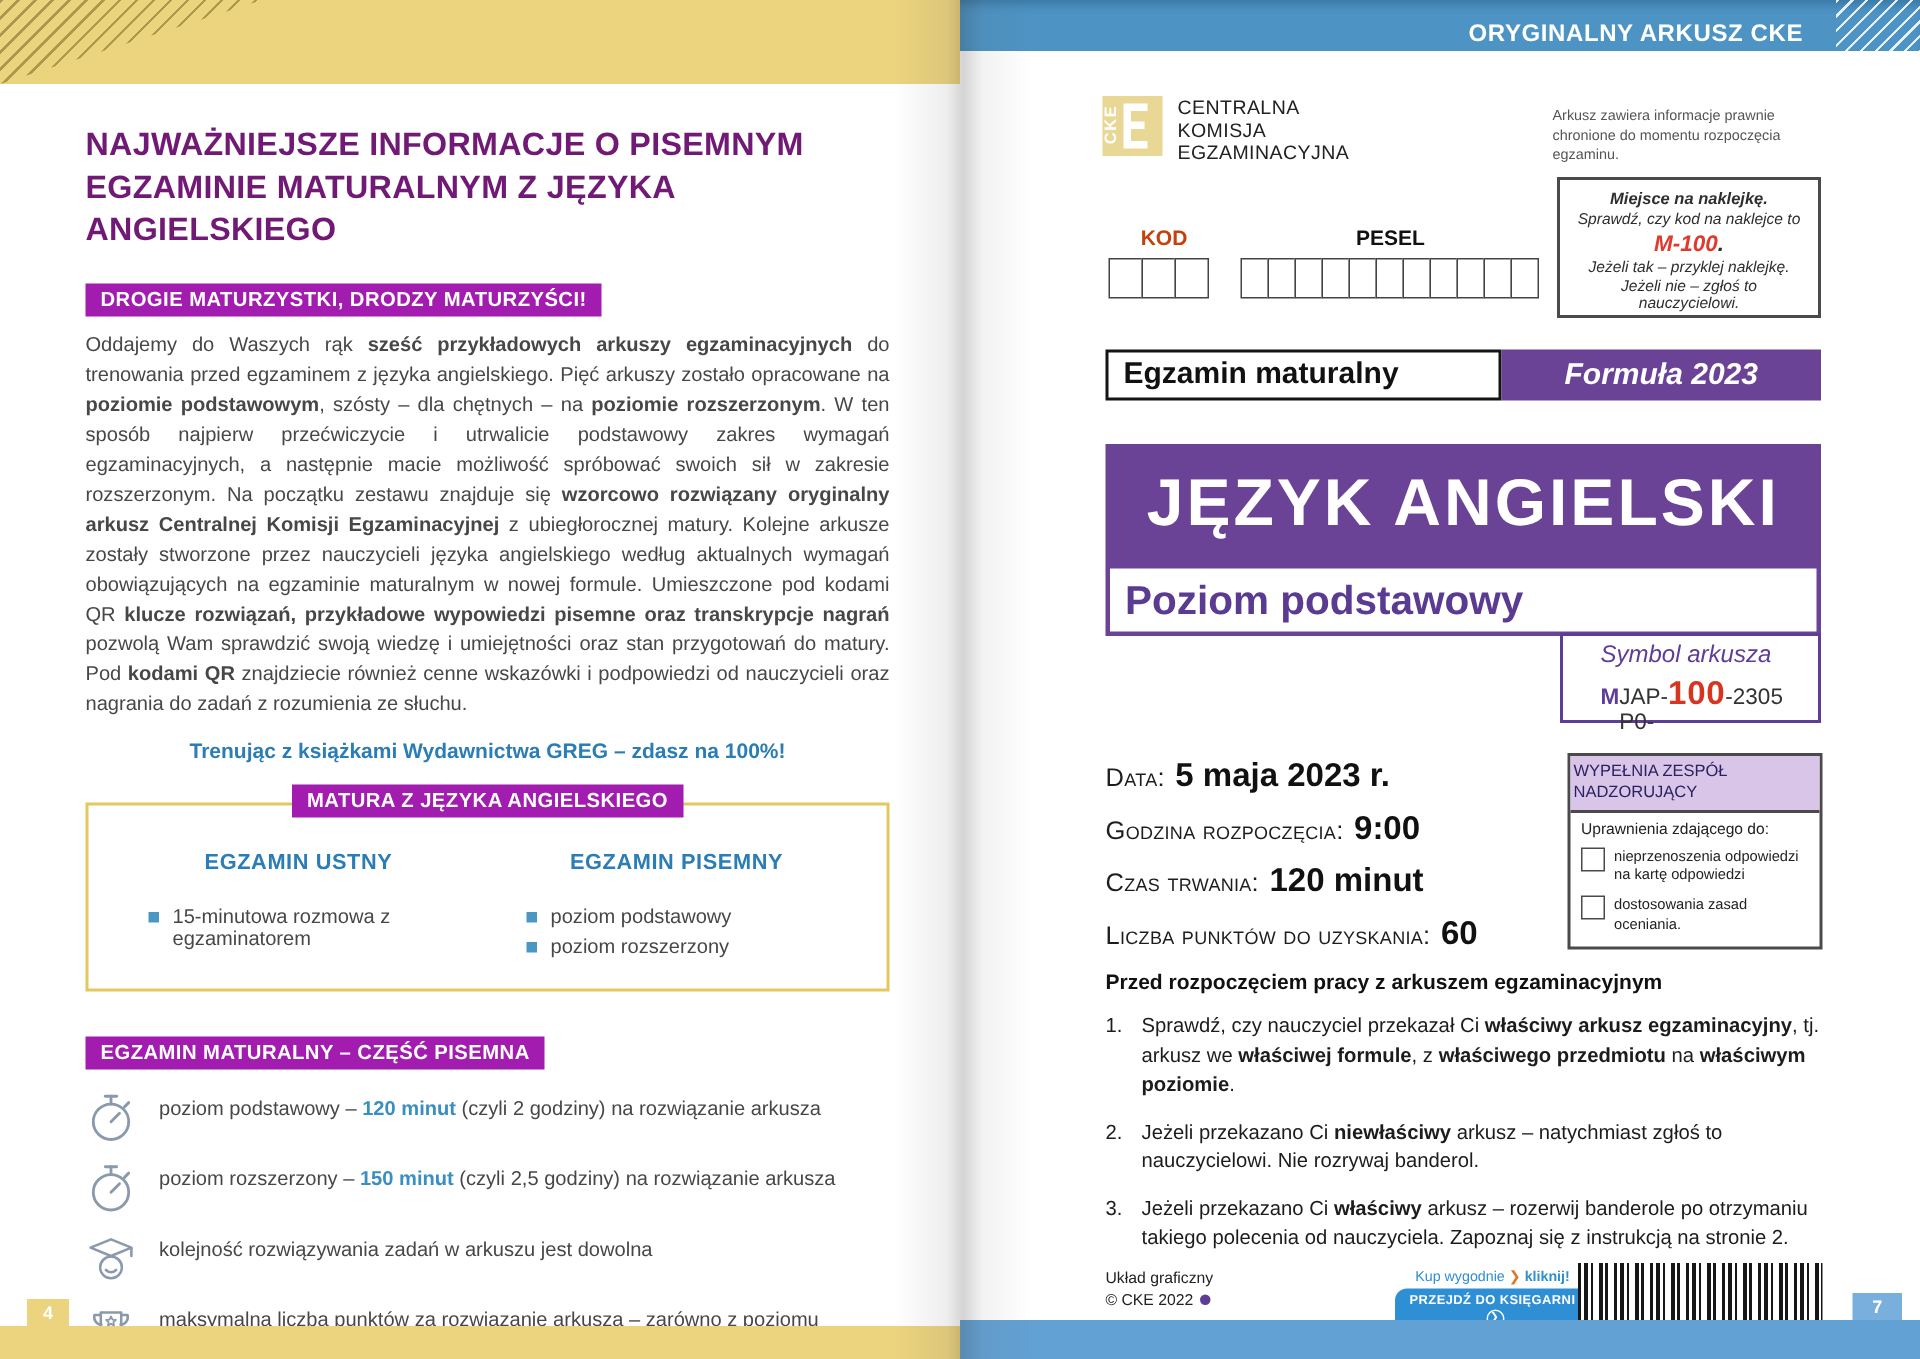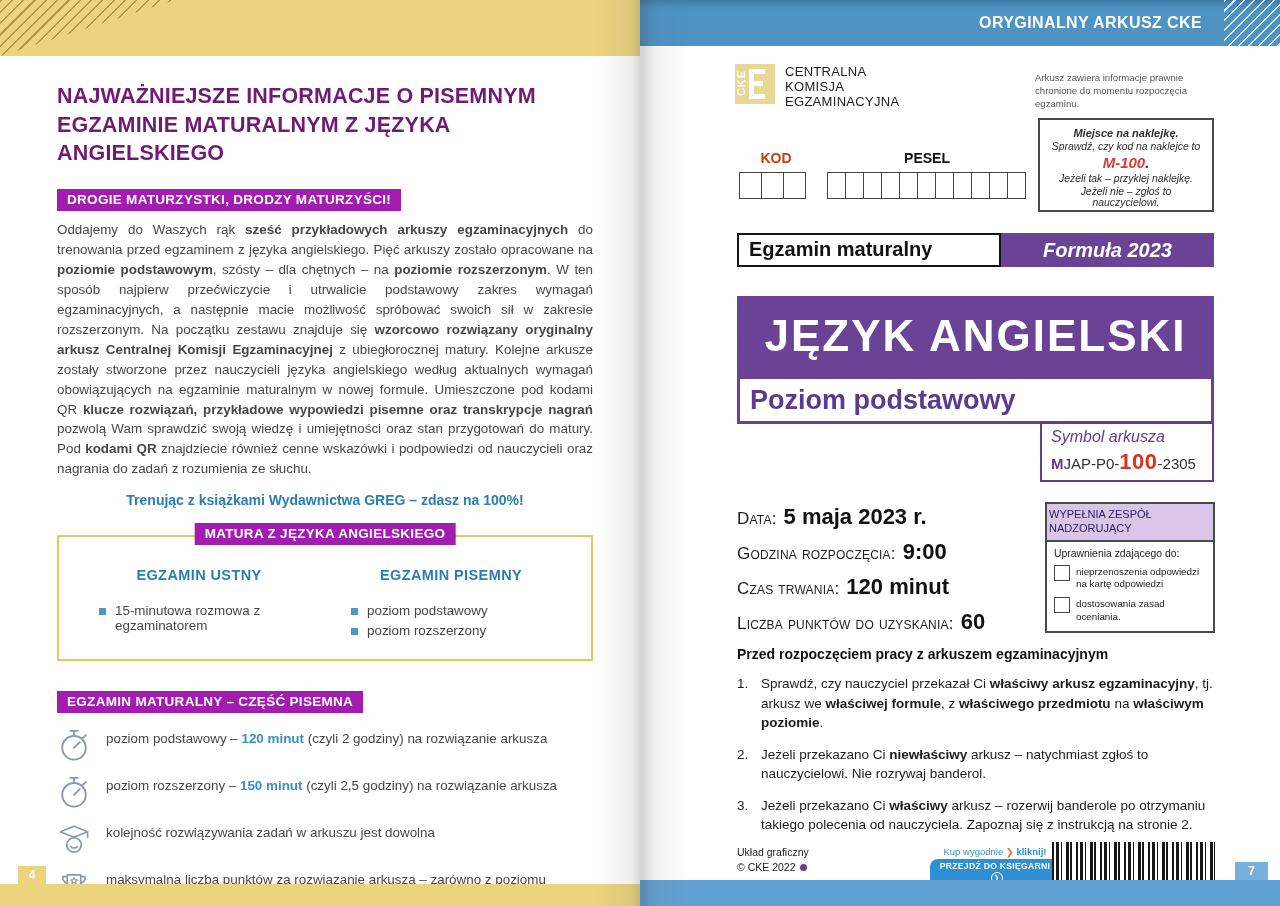--- a/index.html
+++ b/index.html
@@ -36,21 +36,21 @@
   .features{margin-top:13px;display:flex;flex-direction:column;gap:9px;}
   .feature{display:flex;gap:15px;align-items:flex-start;}
   .fi{flex:0 0 34px;width:34px;height:38px;}
   .fi svg{width:100%;height:100%;stroke:#8b99ad;fill:none;stroke-width:2;stroke-linecap:round;stroke-linejoin:round;}
   .ft{font-size:13.4px;line-height:1.42;color:#474747;padding-top:3px;}
   
   .spine{position:absolute;left:596px;top:0;width:92px;height:906px;pointer-events:none;z-index:6;
          background:linear-gradient(to right,rgba(90,90,90,0) 0%,rgba(90,90,90,.10) 38%,rgba(60,60,60,.22) 50%,rgba(90,90,90,.08) 64%,rgba(90,90,90,0) 100%);}
   
   .page-right{position:absolute;left:640px;top:0;width:640px;height:906px;background:#fff;}
-  .rp-topbar{position:absolute;left:0;top:0;width:640px;height:46px;background:#4d93c4;
+  .rp-topbar{position:absolute;left:0;top:0;width:640px;height:34px;background:#4d93c4;
              color:#fff;font-weight:700;font-size:16px;letter-spacing:.4px;text-align:right;
              line-height:46px;padding-right:78px;box-sizing:border-box;
              box-shadow:inset 0 6px 6px -3px rgba(0,40,70,.25);}
   .rp-stripes{position:absolute;right:0;top:0;width:56px;height:46px;
               background:repeating-linear-gradient(135deg,rgba(255,255,255,.85) 0 1.5px,transparent 1.5px 7px);}
   .rp-head{position:absolute;left:95px;top:64px;display:flex;gap:10px;}
   .cke-logo{width:40px;height:40px;background:#e9d795;position:relative;overflow:hidden;}
   .cke-logo span{position:absolute;left:-7px;top:13px;transform:rotate(-90deg);
                  font-size:11px;font-weight:700;color:#fff;letter-spacing:1px;}
   .cke-logo i{position:absolute;right:5px;top:5px;width:16px;height:30px;font-style:normal;
@@ -80,21 +80,21 @@
   .eb-left{flex:1;border:2px solid #141414;box-sizing:border-box;background:#fff;
            font-size:20px;font-weight:700;color:#111;padding-left:10px;line-height:29px;}
   .eb-right{width:213px;background:#6a4397;color:#fff;font-weight:700;font-style:italic;font-size:20px;
             text-align:center;line-height:34px;}
   .subject{position:absolute;left:97px;top:296px;width:477px;height:80px;background:#6a4397;
            color:#fff;font-weight:700;font-size:44px;letter-spacing:2px;text-align:center;line-height:80px;}
   .level{position:absolute;left:97px;top:376px;width:477px;height:48px;border:3px solid #6a4397;
          box-sizing:border-box;background:#fff;color:#5a3b91;font-weight:700;font-size:27px;
          padding-left:10px;line-height:42px;}
   .symbolbox{position:absolute;left:400px;top:422px;width:174px;height:60px;border:2px solid #5f3d96;
-             box-sizing:border-box;background:#fff;padding:4px 9px;}
+             box-sizing:border-box;background:#fff;padding:4px 25px;}
   .sym1{font-style:italic;color:#5f3d96;font-size:16px;}
   .sym2{font-size:15px;color:#333;margin-top:3px;display:flex;align-items:baseline;}
   .sym2 .m{color:#5f3d96;font-weight:700;}
   .sym2 .hl{color:#d6361f;font-weight:700;font-size:22px;letter-spacing:.5px;}
   .details{position:absolute;left:97px;top:504px;width:300px;}
   .drow{margin-bottom:9px;white-space:nowrap;}
   .dlbl{font-variant:small-caps;font-size:17px;color:#1d1d1d;letter-spacing:.2px;}
   .dval{font-size:22px;font-weight:700;color:#111;margin-left:7px;}
   .supbox{position:absolute;left:405px;top:502px;width:170px;border:2px solid #4a4a4a;background:#fff;box-sizing:border-box;}
   .suphead{background:#d9c5e8;color:#2b2160;font-weight:400;font-size:11px;text-align:left;

